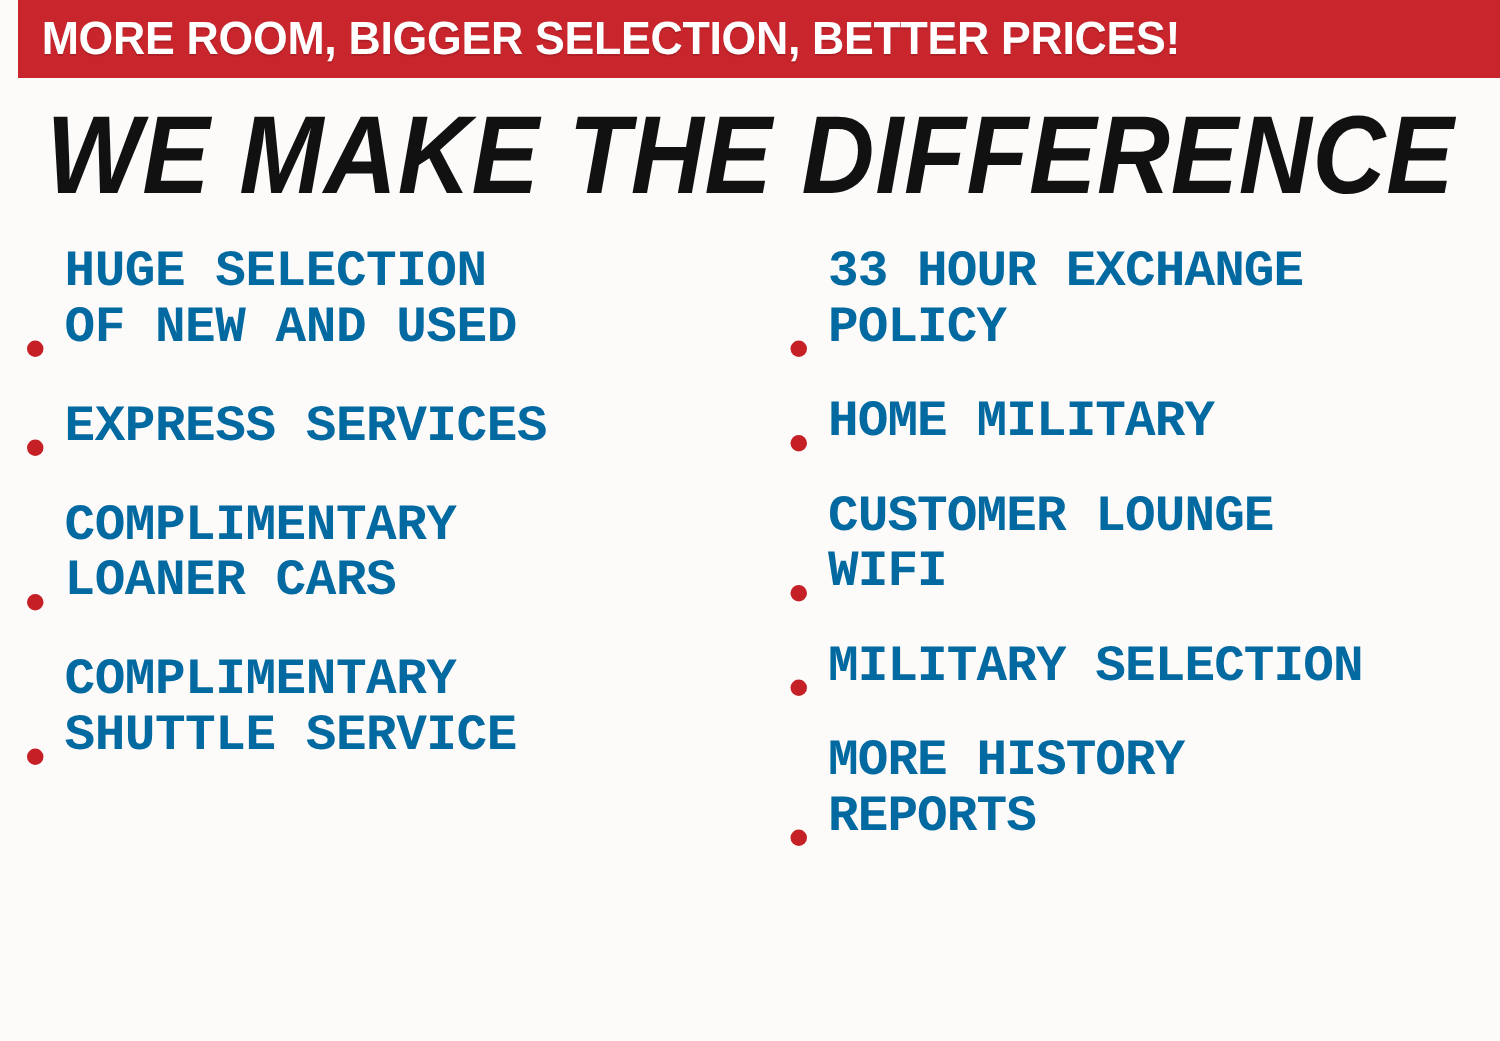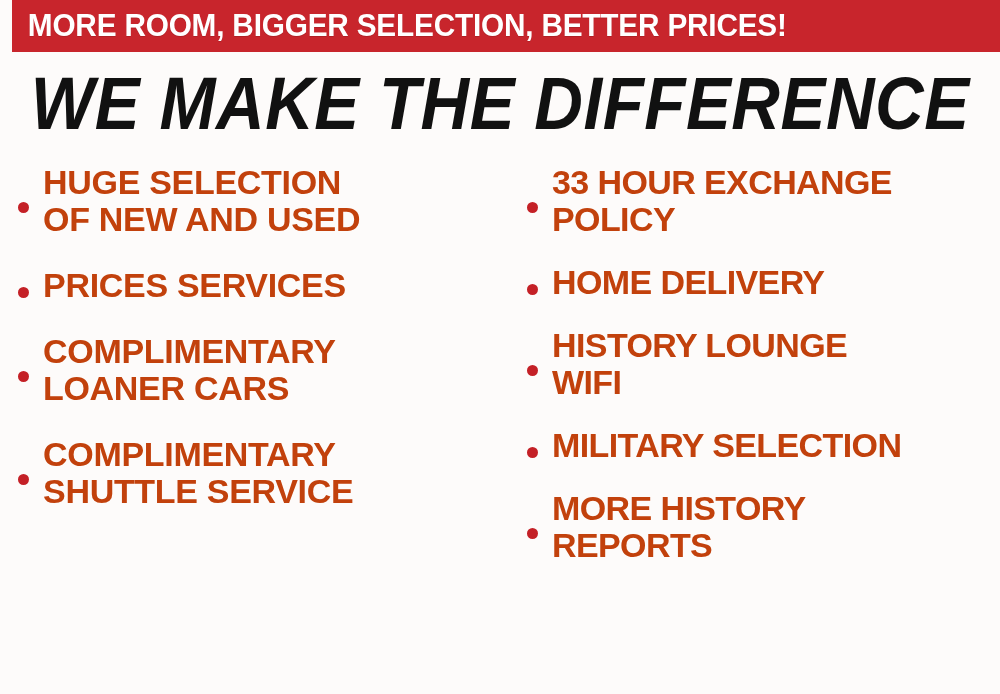--- a/index.html
+++ b/index.html
@@ -77,23 +77,23 @@
   }
   .col {
     position: relative;
     box-sizing: border-box;
   }
   .col-left  { width: 505px; padding-left: 18px; padding-top: 6px; }
   .col-right { width: 495px; padding-left: 22px; padding-top: 6px; }
 
   .bullet-item {
     display: flex;
-    align-items: center;
-    color: #c2410c;
-    font-family: Liberation Sans, sans-serif;
+    align-items: flex-end;
+    color: #0369a1;
+    font-family: Liberation Mono, monospace;
     font-weight: bold;
     font-size: 34px;
     line-height: 37px;
     letter-spacing: -0.3px;
   }
   .col-left  .bullet-item { margin-bottom: 29px; }
   .col-right .bullet-item { margin-bottom: 26px; }
 
   .bullet-dot {
     flex: 0 0 auto;
@@ -128,21 +128,21 @@
   <div class="columns">
 
     <div class="col col-left">
       <div class="bullet-item">
         <span class="bullet-dot"></span>
         <span class="bullet-label">HUGE SELECTION
 OF NEW AND USED</span>
       </div>
       <div class="bullet-item">
         <span class="bullet-dot"></span>
-        <span class="bullet-label">PRICES SERVICES</span>
+        <span class="bullet-label">EXPRESS SERVICES</span>
       </div>
       <div class="bullet-item">
         <span class="bullet-dot"></span>
         <span class="bullet-label">COMPLIMENTARY
 LOANER CARS</span>
       </div>
       <div class="bullet-item">
         <span class="bullet-dot"></span>
         <span class="bullet-label">COMPLIMENTARY
 SHUTTLE SERVICE</span>
@@ -150,25 +150,25 @@
     </div>
 
     <div class="col col-right">
       <div class="bullet-item">
         <span class="bullet-dot"></span>
         <span class="bullet-label">33 HOUR EXCHANGE
 POLICY</span>
       </div>
       <div class="bullet-item">
         <span class="bullet-dot"></span>
-        <span class="bullet-label">HOME DELIVERY</span>
+        <span class="bullet-label">HOME MILITARY</span>
       </div>
       <div class="bullet-item">
         <span class="bullet-dot"></span>
-        <span class="bullet-label">HISTORY LOUNGE
+        <span class="bullet-label">CUSTOMER LOUNGE
 WIFI</span>
       </div>
       <div class="bullet-item">
         <span class="bullet-dot"></span>
         <span class="bullet-label">MILITARY SELECTION</span>
       </div>
       <div class="bullet-item">
         <span class="bullet-dot"></span>
         <span class="bullet-label">MORE HISTORY
 REPORTS</span>

